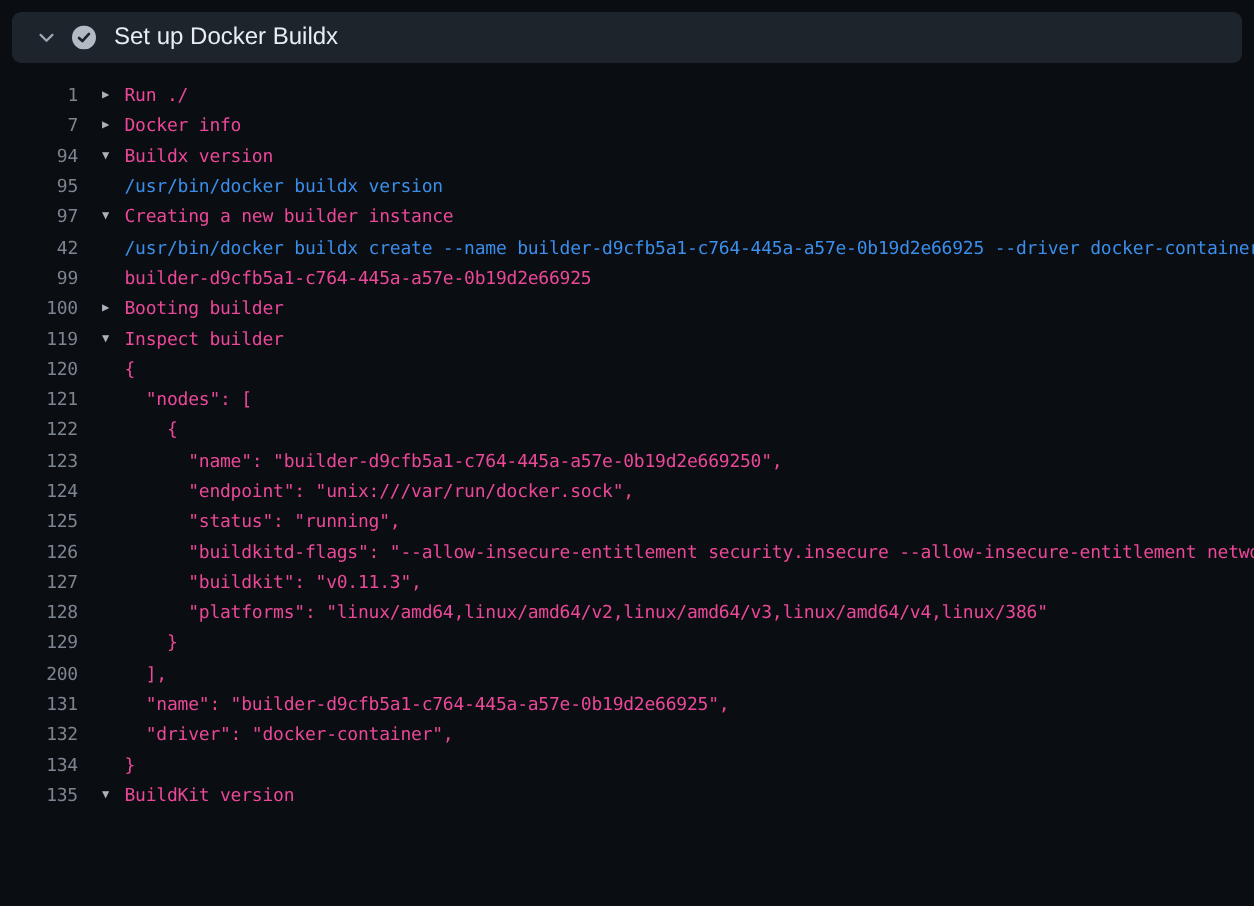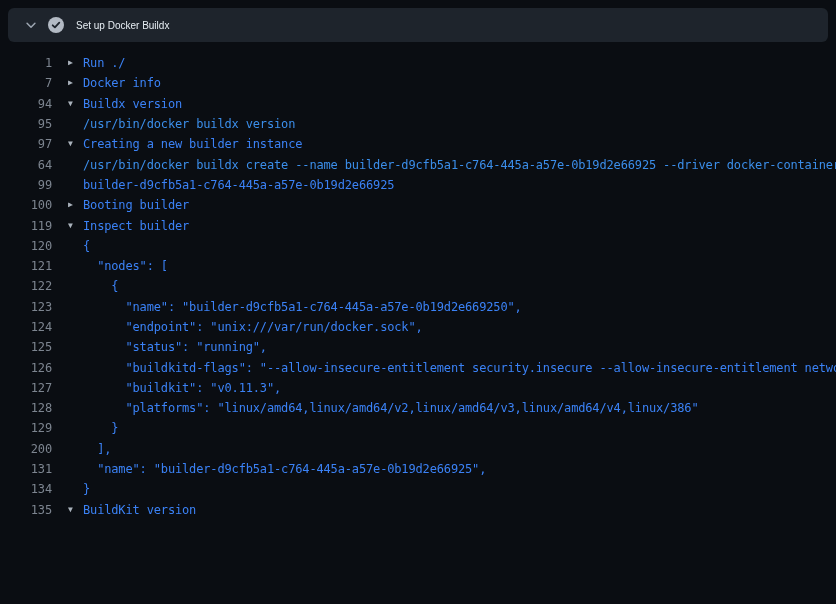--- a/index.html
+++ b/index.html
@@ -20,21 +20,21 @@
     cursor: pointer;
   }
   .chev-btn {
     width: 26px; height: 26px; display: flex; align-items: center; justify-content: center;
     flex: none;
   }
   .status-icon { width: 16px; height: 16px; flex: none; margin-left: 4px; display: flex; }
   .step-title {
     margin-left: 12px;
     color: #e6edf3;
-    font-size: 10px;
+    font-size: 16px;
     font-weight: 400;
     white-space: nowrap;
   }
 
   
   .log {
     position: absolute; left: 0; top: 53px; width: 836px;
     font-family: "DejaVu Sans Mono", monospace;
     font-size: 12px;
     letter-spacing: -0.15px;
@@ -63,21 +63,21 @@
     white-space: pre;
   }
   .arrow {
     flex: none;
     width: 15px;
     font-size: 8px;
     color: #aab2bc;
     line-height: 1;
     cursor: pointer;
   }
-  .txt { color: #3b82f6; white-space: pre; }
+  .txt { color: #ec4899; white-space: pre; }
   .indent { padding-left: 15px; }
   .cmd .txt { color: #3b8eea; }
   .group-row { cursor: pointer; }
 </style>
 </head>
 <body>
 
 <div class="viewport">
 
   <div class="step-header">
@@ -94,33 +94,34 @@
     </span>
     <span class="step-title">Set up Docker Buildx</span>
   </div>
 
   <div class="log" id="log">
       <div class="line"><a class="num">1</a><div class="content group-row"><span class="arrow">▶</span><span class="txt">Run ./</span></div></div>
       <div class="line"><a class="num">7</a><div class="content group-row"><span class="arrow">▶</span><span class="txt">Docker info</span></div></div>
       <div class="line"><a class="num">94</a><div class="content group-row"><span class="arrow">▼</span><span class="txt">Buildx version</span></div></div>
       <div class="line cmd"><a class="num">95</a><div class="content"><span class="txt indent">/usr/bin/docker buildx version</span></div></div>
       <div class="line"><a class="num">97</a><div class="content group-row"><span class="arrow">▼</span><span class="txt">Creating a new builder instance</span></div></div>
-      <div class="line cmd"><a class="num">64</a><div class="content"><span class="txt indent">/usr/bin/docker buildx create --name builder-d9cfb5a1-c764-445a-a57e-0b19d2e66925 --driver docker-container</span></div></div>
+      <div class="line cmd"><a class="num">42</a><div class="content"><span class="txt indent">/usr/bin/docker buildx create --name builder-d9cfb5a1-c764-445a-a57e-0b19d2e66925 --driver docker-container</span></div></div>
       <div class="line"><a class="num">99</a><div class="content"><span class="txt indent">builder-d9cfb5a1-c764-445a-a57e-0b19d2e66925</span></div></div>
       <div class="line"><a class="num">100</a><div class="content group-row"><span class="arrow">▶</span><span class="txt">Booting builder</span></div></div>
       <div class="line"><a class="num">119</a><div class="content group-row"><span class="arrow">▼</span><span class="txt">Inspect builder</span></div></div>
       <div class="line"><a class="num">120</a><div class="content"><span class="txt indent">{</span></div></div>
       <div class="line"><a class="num">121</a><div class="content"><span class="txt indent">  "nodes": [</span></div></div>
       <div class="line"><a class="num">122</a><div class="content"><span class="txt indent">    {</span></div></div>
       <div class="line"><a class="num">123</a><div class="content"><span class="txt indent">      "name": "builder-d9cfb5a1-c764-445a-a57e-0b19d2e669250",</span></div></div>
       <div class="line"><a class="num">124</a><div class="content"><span class="txt indent">      "endpoint": "unix:///var/run/docker.sock",</span></div></div>
       <div class="line"><a class="num">125</a><div class="content"><span class="txt indent">      "status": "running",</span></div></div>
       <div class="line"><a class="num">126</a><div class="content"><span class="txt indent">      "buildkitd-flags": "--allow-insecure-entitlement security.insecure --allow-insecure-entitlement network.host",</span></div></div>
       <div class="line"><a class="num">127</a><div class="content"><span class="txt indent">      "buildkit": "v0.11.3",</span></div></div>
       <div class="line"><a class="num">128</a><div class="content"><span class="txt indent">      "platforms": "linux/amd64,linux/amd64/v2,linux/amd64/v3,linux/amd64/v4,linux/386"</span></div></div>
       <div class="line"><a class="num">129</a><div class="content"><span class="txt indent">    }</span></div></div>
       <div class="line"><a class="num">200</a><div class="content"><span class="txt indent">  ],</span></div></div>
       <div class="line"><a class="num">131</a><div class="content"><span class="txt indent">  "name": "builder-d9cfb5a1-c764-445a-a57e-0b19d2e66925",</span></div></div>
+      <div class="line"><a class="num">132</a><div class="content"><span class="txt indent">  "driver": "docker-container",</span></div></div>
       <div class="line"><a class="num">134</a><div class="content"><span class="txt indent">}</span></div></div>
       <div class="line"><a class="num">135</a><div class="content group-row"><span class="arrow">▼</span><span class="txt">BuildKit version</span></div></div>
     </div>
 
 </div>
 
 </body></html>

